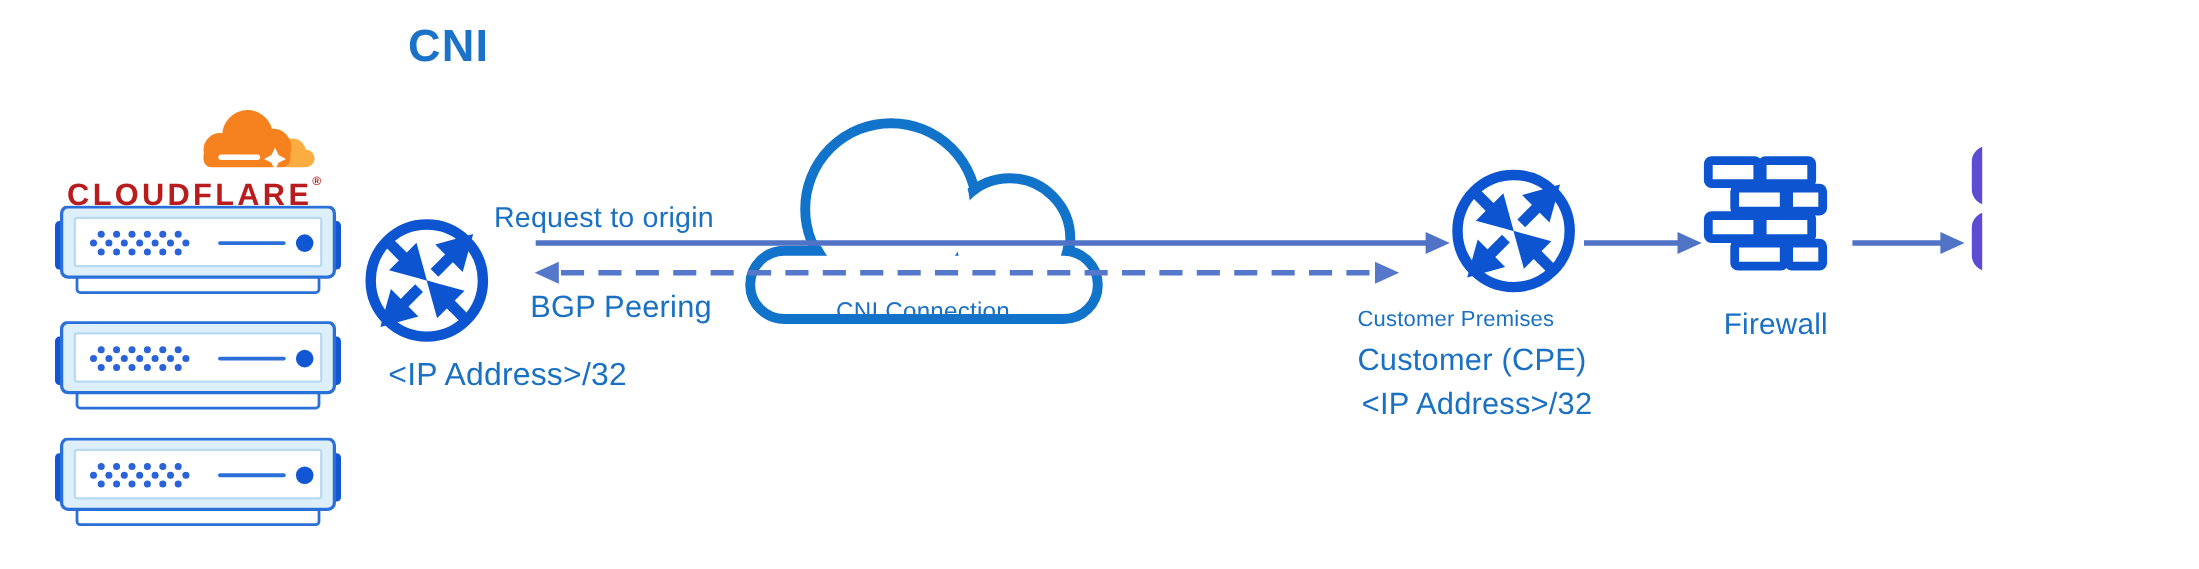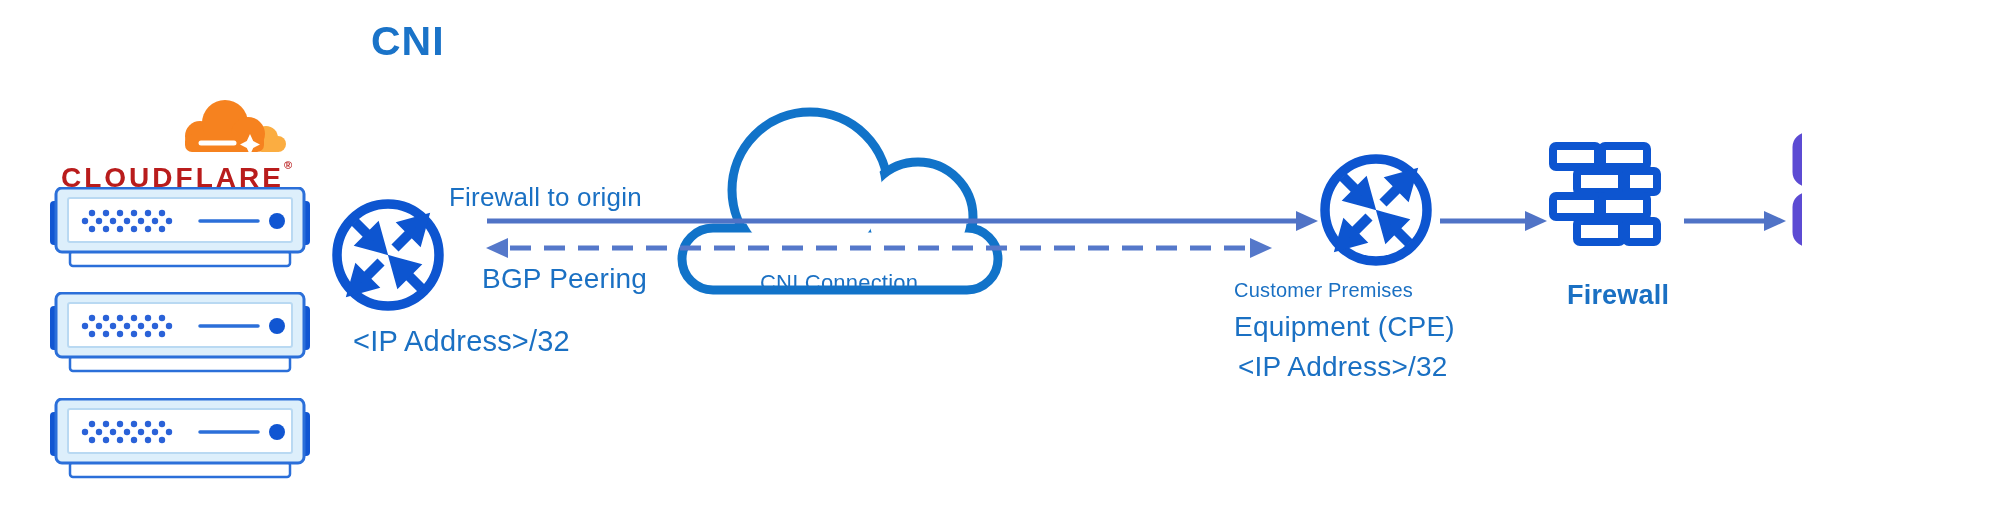--- a/index.html
+++ b/index.html
@@ -237,22 +237,22 @@
       <circle cx="130" cy="27" r="7.5" fill="#5c4bd3"></circle>
       <rect x="6" y="66" width="152" height="43" rx="9" fill="none" stroke="#5c4bd3" stroke-width="11"></rect>
 
       <path d="M 134 144 C 121 127 110 113 110 96 A 24 24 0 1 1 158 96 C 158 113 147 127 134 144 Z" fill="#ffffff" stroke="#ffffff" stroke-width="28"></path>
 
       <path d="M 134 144 C 121 127 110 113 110 96 A 24 24 0 1 1 158 96 C 158 113 147 127 134 144 Z" fill="#ffffff" stroke="#5c4bd3" stroke-width="11" stroke-linejoin="round"></path>
       <circle cx="134" cy="93" r="7.5" fill="#5c4bd3"></circle>
     </svg>
   </div>
 
-  <div class="label" style="left:449px;top:182px;font-size:26px;">Firewall to origin</div>
+  <div class="label" style="left:449px;top:182px;font-size:26px;">Request to origin</div>
   <div class="label" style="left:482px;top:263px;font-size:28px;text-align:right;">BGP Peering</div>
   <div class="label" style="left:353px;top:325px;font-size:29px;">&lt;IP Address&gt;/32</div>
   <div class="label" style="left:760px;top:270px;font-size:22px;">CNI Connection</div>
   <div class="label" style="left:1234px;top:279px;font-size:20px;">Customer Premises</div>
-  <div class="label" style="left:1234px;top:311px;font-size:28px;">Equipment (CPE)</div>
+  <div class="label" style="left:1234px;top:311px;font-size:28px;">Customer (CPE)</div>
   <div class="label" style="left:1238px;top:351px;font-size:28px;">&lt;IP Address&gt;/32</div>
-  <div class="label" style="left:1567px;top:280px;font-size:27px;font-weight:bold;">Firewall</div>
+  <div class="label" style="left:1567px;top:280px;font-size:27px;">Firewall</div>
 
 </div>
 
 </body></html>

